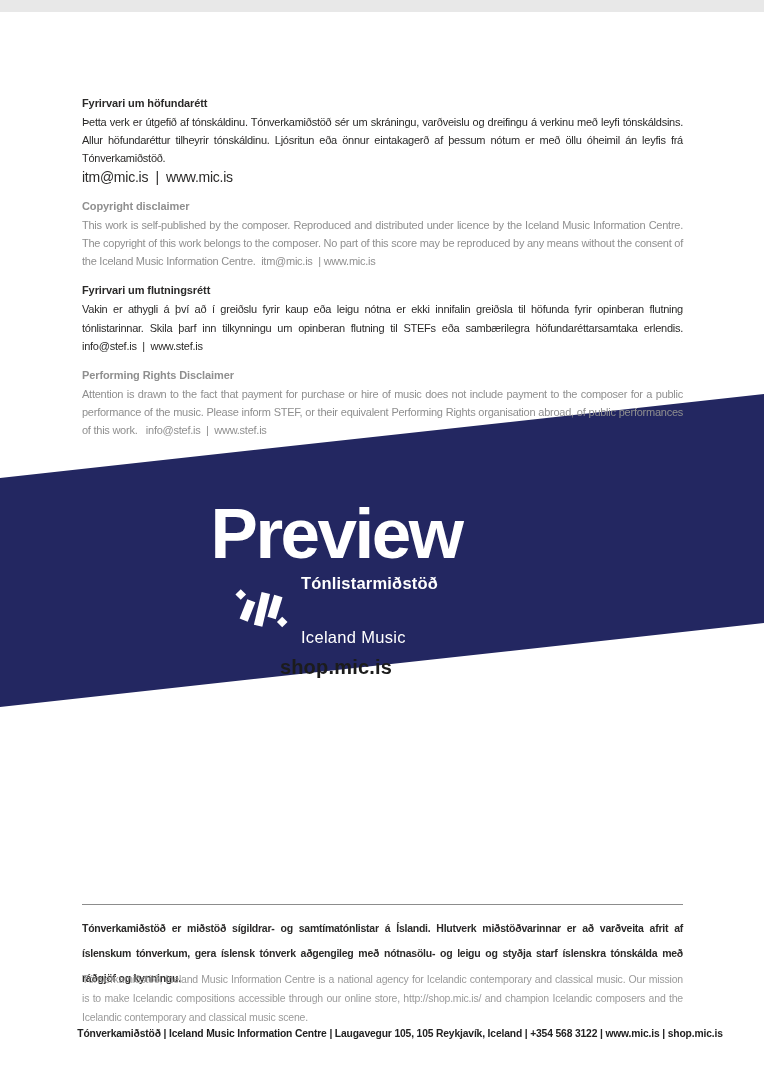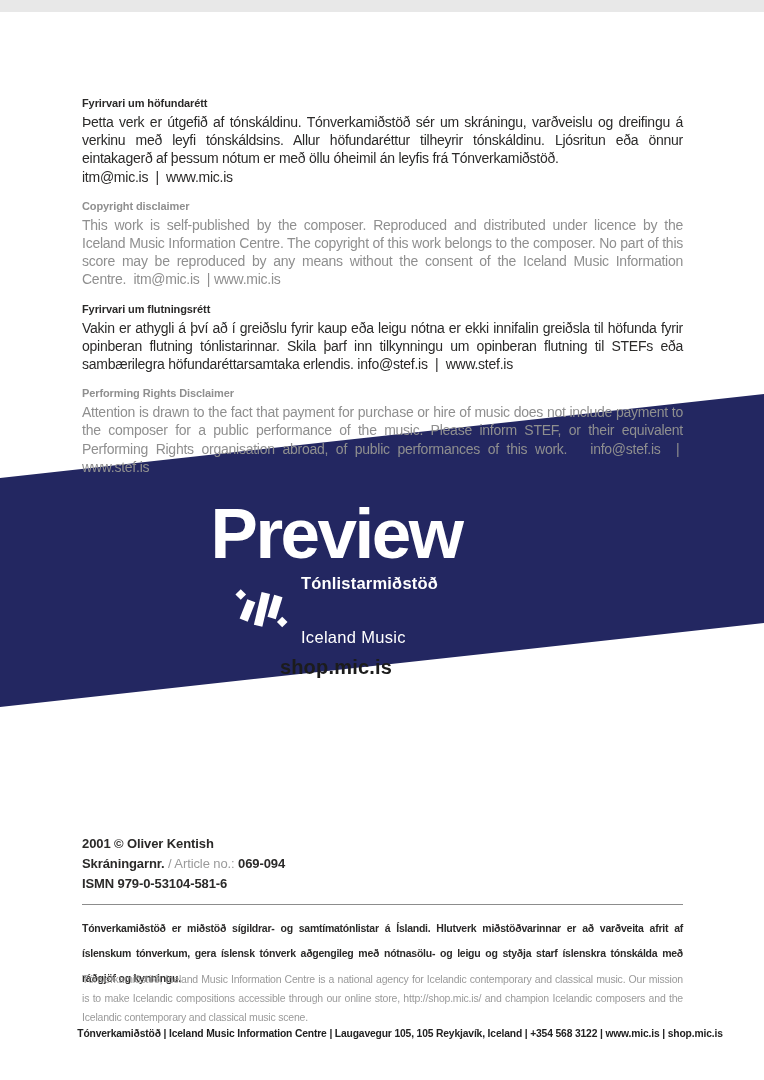--- a/index.html
+++ b/index.html
@@ -18,21 +18,21 @@
     width:601px;
     z-index:2;
   }
   .disc-block{margin-bottom:14px;}
   .disc-head{
     font-size:11px;font-weight:700;
     margin:0 0 4px 0;
     letter-spacing:-0.1px;
   }
   .disc-body{
-    font-size:14px;line-height:18.2px;
+    font-size:11px;line-height:18.2px;
     letter-spacing:-0.25px;
     text-align:justify;
     margin:0;
   }
   .disc-contact{
     font-size:14px;line-height:18.2px;
     letter-spacing:-0.25px;margin:0;
   }
   .c-black{color:#2b2a29;}
   .c-gray{color:#8f8f8f;}
@@ -143,29 +143,20 @@
       <span class="logo-text">
         <span class="logo-line1">Tónlistarmiðstöð</span>
         <span class="logo-line2">Iceland Music</span>
       </span>
     </div>
 
     <div class="shop-url">shop.mic.is</div>
 
   </div>
 
-  <div class="pub-block">
-    <div>2001 © Oliver Kentish</div>
-    <div>
-      <span>Skráningarnr.</span>
-      <span class="gray-inline">/ Article no.:</span>
-      <span>069-094</span>
-    </div>
-    <div>ISMN 979-0-53104-581-6</div>
-  </div>
 
   <div class="hr-line"></div>
 
   <p class="about-is">Tónverkamiðstöð er miðstöð sígildrar- og samtímatónlistar á Íslandi. Hlutverk miðstöðvarinnar er að varðveita afrit af íslenskum tónverkum, gera íslensk tónverk aðgengileg með nótnasölu- og leigu og styðja starf íslenskra tónskálda með ráðgjöf og kynningu.</p>
 
   <p class="about-en">Tónverkamiðstöð, Iceland Music Information Centre is a national agency for Icelandic contemporary and classical music. Our mission is to make Icelandic compositions accessible through our online store, http://shop.mic.is/ and champion Icelandic composers and the Icelandic contemporary and classical music scene.</p>
 
   <div class="footer-line">Tónverkamiðstöð | Iceland Music Information Centre | Laugavegur 105, 105 Reykjavík, Iceland | +354 568 3122 | www.mic.is | shop.mic.is</div>
 
 </div>

